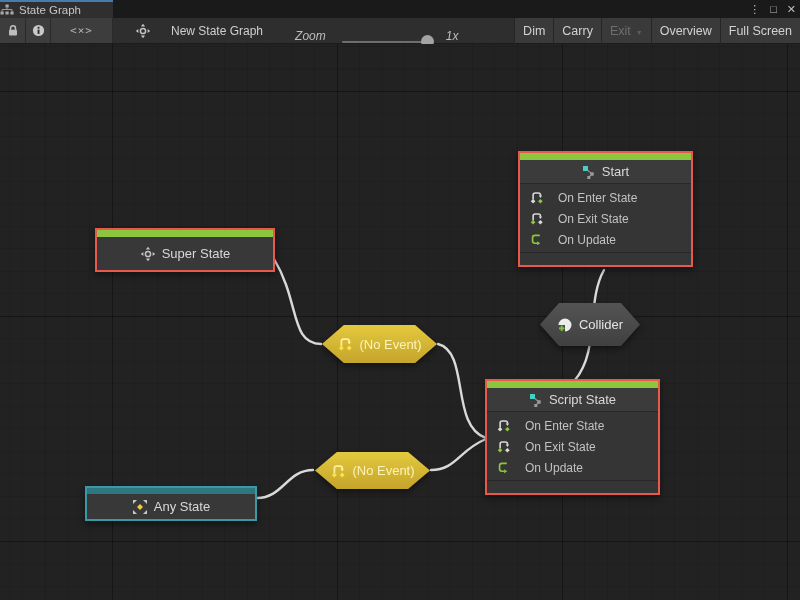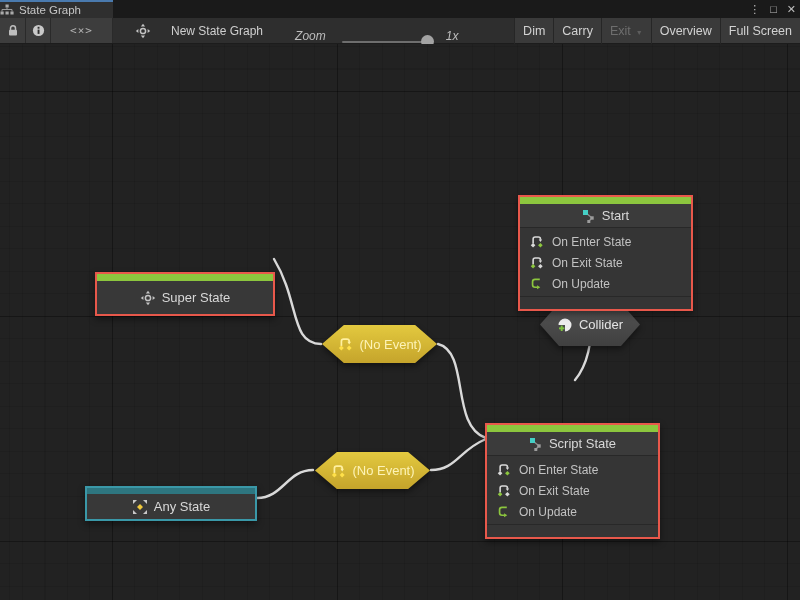--- a/index.html
+++ b/index.html
@@ -47,29 +47,29 @@
     background-image:
       repeating-linear-gradient(to right, rgba(0,0,0,0.30) 0 1px, transparent 1px 225px),
       repeating-linear-gradient(to bottom, rgba(0,0,0,0.30) 0 1px, transparent 1px 225px),
       repeating-linear-gradient(to right, rgba(0,0,0,0.10) 0 1px, transparent 1px 22.5px),
       repeating-linear-gradient(to bottom, rgba(0,0,0,0.10) 0 1px, transparent 1px 22.5px);
     background-position:112px 47px,112px 47px,22px 2px,22px 2px; }
   .edges { position:absolute; left:0; top:0; }
 
   
   .node { position:absolute; box-shadow:0 3px 7px rgba(0,0,0,0.45); }
-  .node.selected { border:2px solid #e8584b;margin-top:44px; }
+  .node.selected { border:2px solid #e8584b; }
   .node.anystate { border:2px solid #3a98a8; }
   .accent { height:7px; background:#8cc63e; }
   .accent.teal { height:6px; background:#2e7680; }
   .node-title { background:#3b3b3b; display:flex; align-items:center; justify-content:center;
     gap:6px; height:24px; border-bottom:1px solid #282828; }
   .node-title-label { font-size:13px; color:#d8d8d8; }
   .node-rows { background:#353535; padding:3px 0 2px 0; }
-  .node-row { display:flex; align-items:center; gap:8px; height:21px; padding:0 9px; }
+  .node-row { display:flex; align-items:center; gap:14px; height:21px; padding:0 9px; }
   .node-row-label { font-size:12px; color:#c2c2c2; }
   .node-footer { background:#353535; border-top:1px solid #282828; height:13px; }
   .node-title.solo { height:33px; border-bottom:none; background:#383838; }
   .node-title.solo-any { height:25px; border-bottom:none; background:#383838; }
 
   
   .hex-wrap { position:absolute; filter:drop-shadow(0 3px 3px rgba(0,0,0,0.45)); }
   .hex { width:100%; height:100%; display:flex; align-items:center; justify-content:center; gap:6px;
     clip-path:polygon(0 50%, 19% 0, 81% 0, 100% 50%, 81% 100%, 19% 100%); }
   .hex.yellow { background:linear-gradient(#e3c93f, #c5a42b); }

